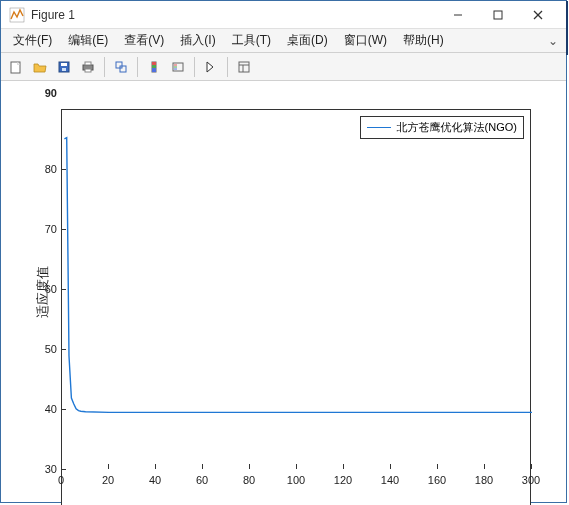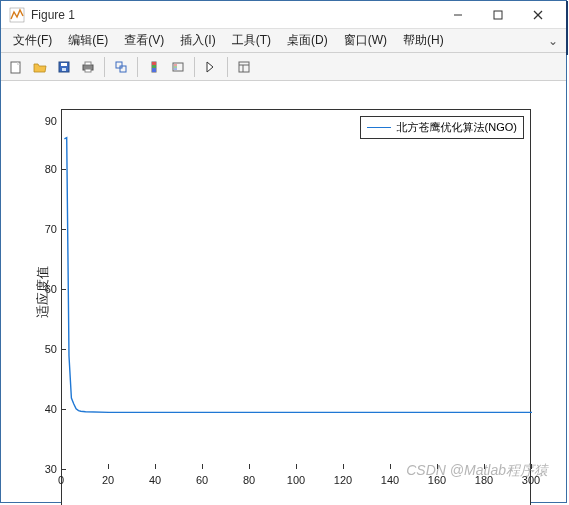--- a/index.html
+++ b/index.html
@@ -150,34 +150,33 @@
     <div class="xlabel">迭代次数</div>
     <div class="axes">
       <svg class="line">
           <polyline id="series0" fill="none" stroke-width="1.4" points="2.4,28.8 4.7,27.6 7.0,246.0 9.4,288.0 11.8,294.0 14.1,298.8 16.5,300.6 18.8,301.2 23.5,301.8 47.0,302.4 94.0,302.4 141.0,302.4 188.0,302.4 235.0,302.4 282.0,302.4 329.0,302.4 376.0,302.4 423.0,302.4 470.0,302.4" stroke="#1f77d4"></polyline>
         </svg>
       <div class="legend">
         <span class="swatch" style="background: rgb(31, 119, 212);"></span>
         <span>北方苍鹰优化算法(NGO)</span>
       </div>
     </div>
-    <div class="watermark">CSDN @Matlab程序猿</div>
   <div class="ytk" style="top: 388px;">30</div>
       <div class="tickmark-y" style="top: 388px;"></div>
       <div class="ytk" style="top: 328px;">40</div>
       <div class="tickmark-y" style="top: 328px;"></div>
       <div class="ytk" style="top: 268px;">50</div>
       <div class="tickmark-y" style="top: 268px;"></div>
       <div class="ytk" style="top: 208px;">60</div>
       <div class="tickmark-y" style="top: 208px;"></div>
       <div class="ytk" style="top: 148px;">70</div>
       <div class="tickmark-y" style="top: 148px;"></div>
       <div class="ytk" style="top: 88px;">80</div>
       <div class="tickmark-y" style="top: 88px;"></div>
-      <div class="ytk" style="top: 40px;">90</div>
+      <div class="ytk" style="top: 12px; font-weight: bold;">90</div>
       <div class="tickmark-y" style="top: 28px;"></div>
       <div class="xtk" style="left: 60px;">0</div>
       <div class="tickmark-x" style="left: 60px;"></div>
       <div class="xtk" style="left: 107px;">20</div>
       <div class="tickmark-x" style="left: 107px;"></div>
       <div class="xtk" style="left: 154px;">40</div>
       <div class="tickmark-x" style="left: 154px;"></div>
       <div class="xtk" style="left: 201px;">60</div>
       <div class="tickmark-x" style="left: 201px;"></div>
       <div class="xtk" style="left: 248px;">80</div>

